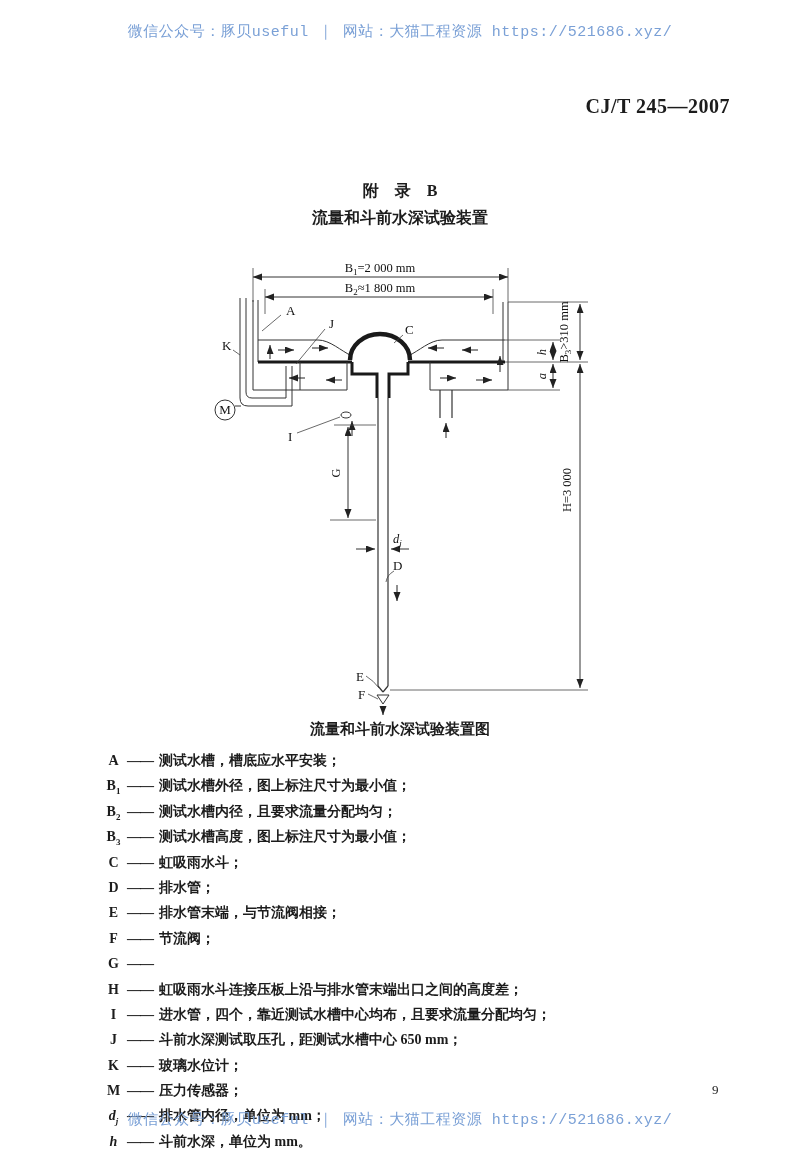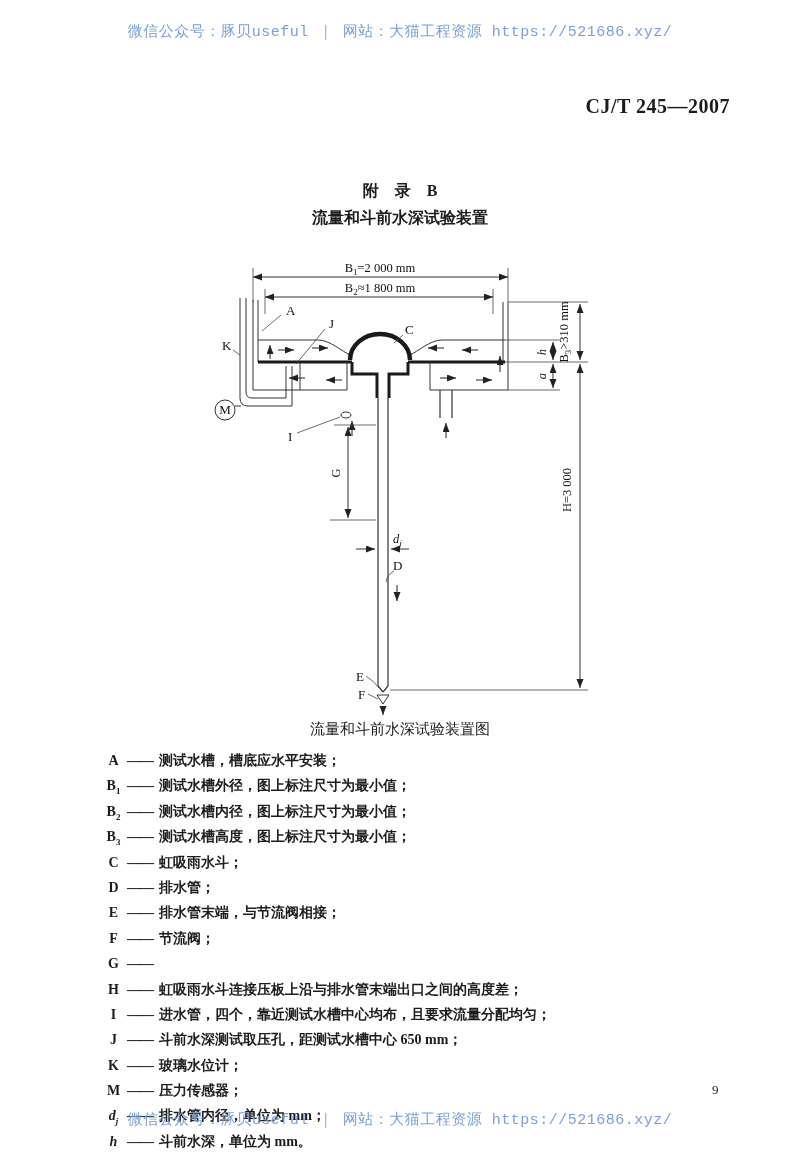--- a/index.html
+++ b/index.html
@@ -6,21 +6,21 @@
   body{width:800px;height:1168px;background:#ffffff;font-family:"Liberation Serif","DejaVu Serif",serif;color:#1c1c1c;}
   .page{position:relative;width:800px;height:1168px;overflow:hidden;background:#fff;}
   .watermark{position:absolute;left:0;width:800px;text-align:center;font-size:15px;letter-spacing:0.5px;font-family:Liberation Mono, monospace;}
   .wm-top{top:22px;}
   .wm-bottom{top:1110px;}
   .std-no{position:absolute;top:95px;right:70px;font-size:20px;font-weight:bold;letter-spacing:0.5px;}
   .titles{position:absolute;top:158px;left:0;width:800px;text-align:center;font-weight:bold;margin-top:19px;}
   .titles .t1{font-size:16px;line-height:27px;}
   .titles .t2{font-size:14.5px;line-height:26px;}
   .titles .t3{font-size:16px;line-height:27px;}
-  .caption{position:absolute;top:720px;left:0;width:800px;text-align:center;font-weight:normal;font-size:15px;}
+  .caption{position:absolute;top:720px;left:0;width:800px;text-align:center;font-weight:bold;font-size:15px;}
   .legend{position:absolute;top:751px;left:100px;width:600px;font-size:14px;font-weight:bold;}
   .lg-row{display:flex;align-items:baseline;line-height:20.6px;white-space:nowrap;}
   .lg-key{display:inline-block;width:27px;text-align:center;flex:0 0 27px;}
   .lg-key sub{font-size:9px;}
   .lg-key.it{font-style:italic;font-weight:bold;}
   .lg-dash{letter-spacing:-1px;margin-right:6px;}
   .pageno{position:absolute;top:1082px;left:712px;font-size:13px;}
   svg text{fill:#111;}
   .dln{stroke:#333;stroke-width:1;fill:none;}
   .ext{stroke:#444;stroke-width:0.8;fill:none;}
@@ -193,21 +193,21 @@
         <span class="lg-desc">测试水槽，槽底应水平安装；</span>
       </div>
     <div class="lg-row">
         <span class="lg-key"><span>B</span><sub>1</sub></span>
         <span class="lg-dash">——</span>
         <span class="lg-desc">测试水槽外径，图上标注尺寸为最小值；</span>
       </div>
     <div class="lg-row">
         <span class="lg-key"><span>B</span><sub>2</sub></span>
         <span class="lg-dash">——</span>
-        <span class="lg-desc">测试水槽内径，图上标注尺寸为最小值；</span>
+        <span class="lg-desc">测试水槽内径，且要求流量分配均匀；</span>
       </div>
     <div class="lg-row">
         <span class="lg-key"><span>B</span><sub>3</sub></span>
         <span class="lg-dash">——</span>
         <span class="lg-desc">测试水槽高度，图上标注尺寸为最小值；</span>
       </div>
     <div class="lg-row">
         <span class="lg-key"><span>C</span><sub></sub></span>
         <span class="lg-dash">——</span>
         <span class="lg-desc">虹吸雨水斗；</span>

